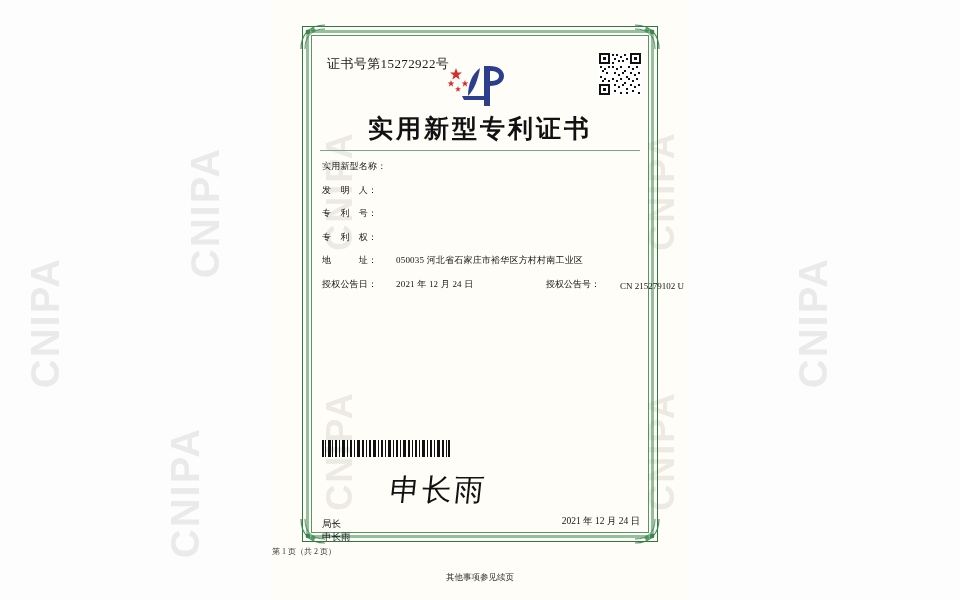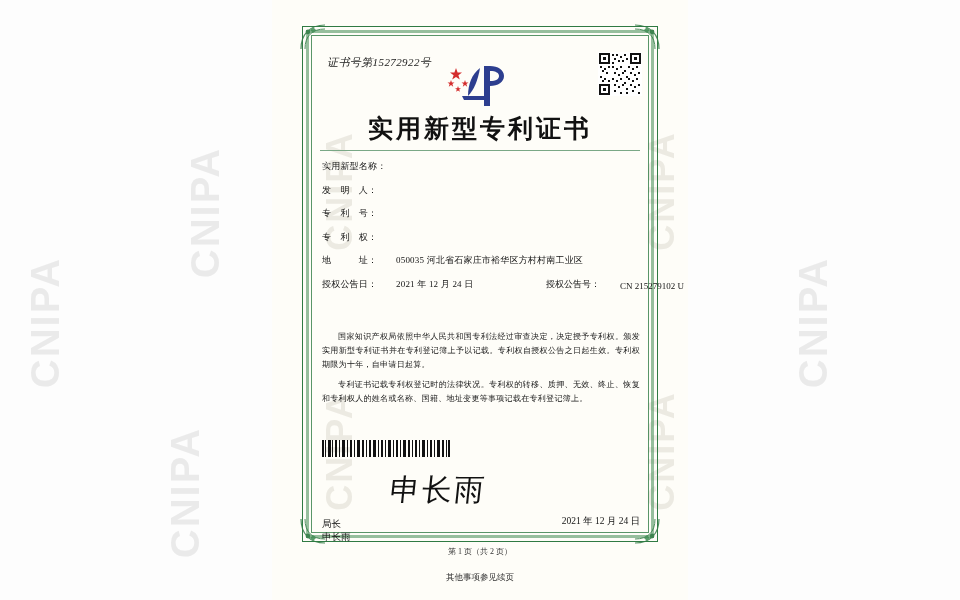--- a/index.html
+++ b/index.html
@@ -106,24 +106,23 @@
   }
   .wms-1 { left: 8px;  top: 170px; }
   .wms-2 { left: 8px;  top: 430px; }
   .wms-3 { left: 330px; top: 170px; }
   .wms-4 { left: 330px; top: 430px; }
 
   
   .cert-no {
     position: absolute;
     left: 55px; top: 55px;
-    font-size: 11px;
+    font-size: 13px;
     color: #1a1a1a;
     letter-spacing: .4px;
-    font-style: italic;
   }
   
   .qr {
     position: absolute;
     right: 46px; top: 52px;
     width: 44px; height: 44px;
     background: #ffffff;
   }
   .qr svg { display: block; }
 
@@ -224,21 +223,21 @@
   }
   .sign-date {
     position: absolute;
     right: 48px; top: 515px;
     font-size: 9.5px;
     color: #141414;
   }
   .page-no {
     position: absolute;
     left: 0; right: 0; top: 546px;
-    text-align: center;
+    text-align: left;
     font-size: 8px;
     color: #333;
   }
   .footer-note {
     position: absolute;
     left: 0; right: 0; top: 572px;
     text-align: center;
     font-size: 8.5px;
     color: #333;
   }
@@ -409,24 +408,20 @@
         <div class="fvalue">050035 河北省石家庄市裕华区方村村南工业区</div>
       </div>
       <div class="frow two">
         <div class="flabel">授权公告日：</div>
         <div class="fvalue">2021 年 12 月 24 日</div>
         <div class="flabel2">授权公告号：</div>
         <div class="fvalue2">CN 215279102 U</div>
       </div>
     </div>
 
-    <div class="paras">
-      <p>国家知识产权局依照中华人民共和国专利法经过审查决定，决定授予专利权。颁发实用新型专利证书并在专利登记簿上予以记载。专利权自授权公告之日起生效。专利权期限为十年，自申请日起算。</p>
-      <p>专利证书记载专利权登记时的法律状况。专利权的转移、质押、无效、终止、恢复和专利权人的姓名或名称、国籍、地址变更等事项记载在专利登记簿上。</p>
-    </div>
 
     <div class="barcode">
       <svg width="128" height="17" viewBox="0 0 128 17">
         <g fill="#111">
           <rect x="0" y="0" width="2" height="17"></rect>
             <rect x="3" y="0" width="1" height="17"></rect>
             <rect x="6" y="0" width="3" height="17"></rect>
           <rect x="10" y="0" width="1" height="17"></rect>
             <rect x="13" y="0" width="2" height="17"></rect>
             <rect x="17" y="0" width="1" height="17"></rect>

